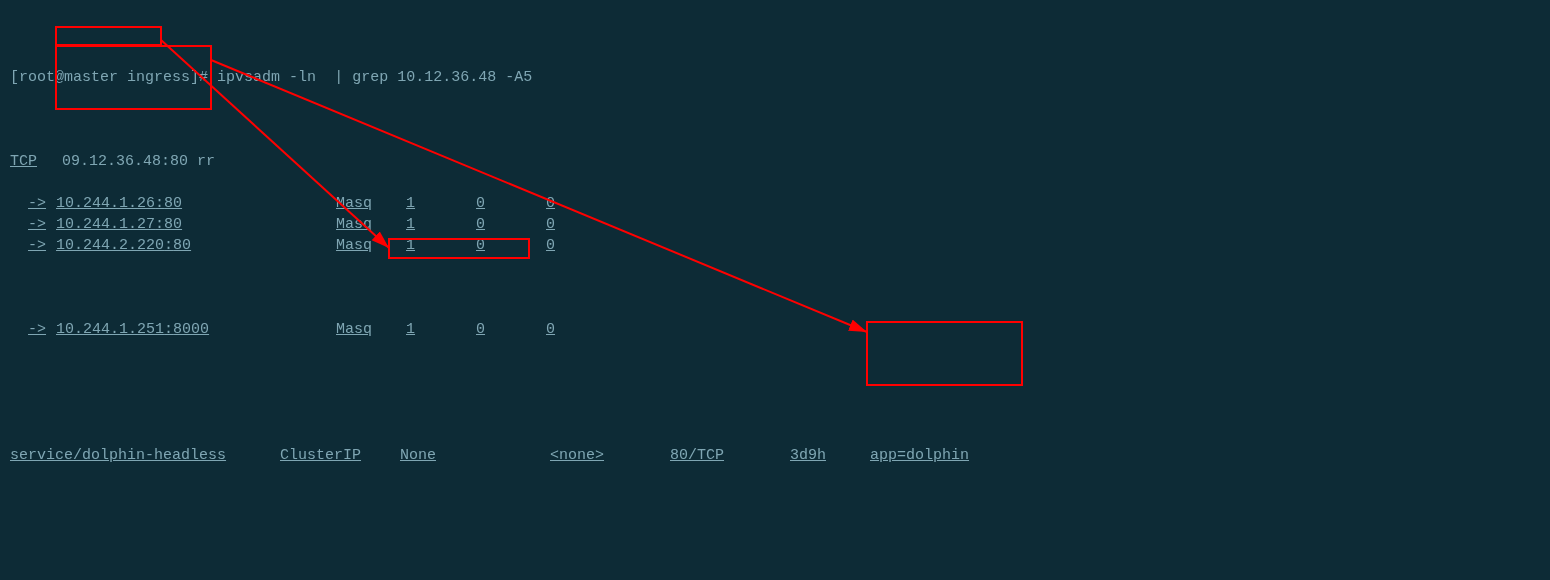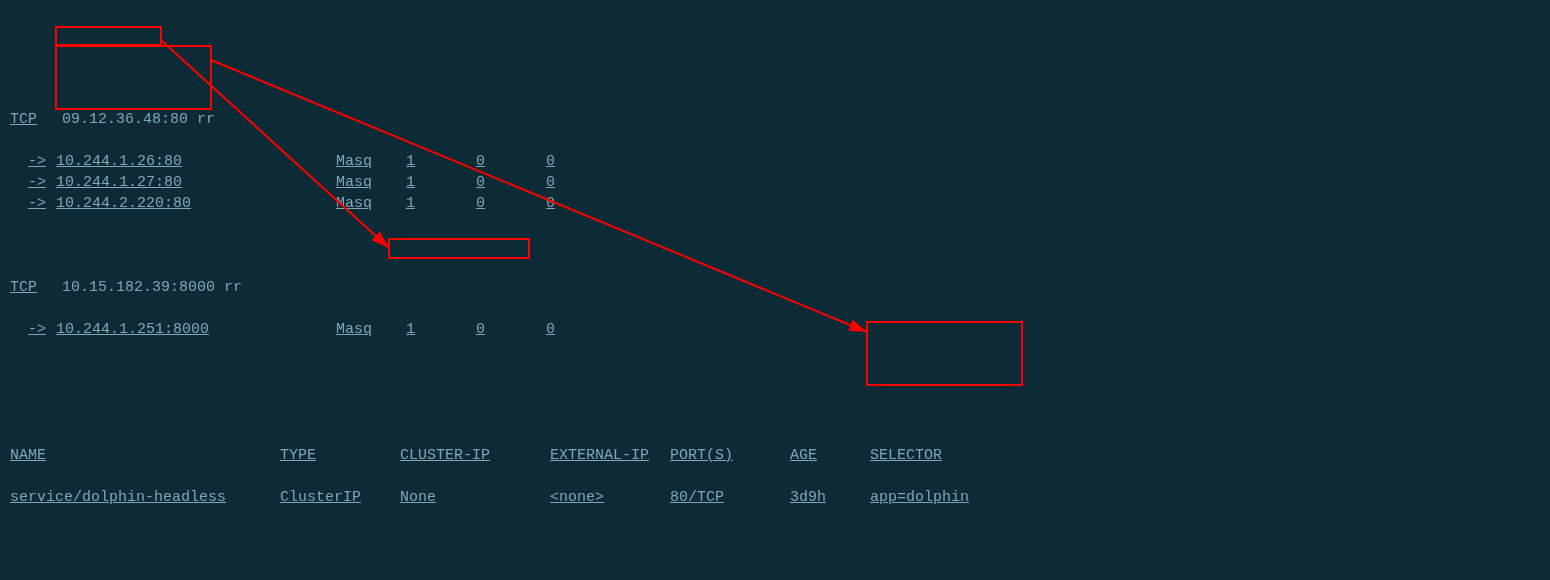--- a/index.html
+++ b/index.html
@@ -7,33 +7,32 @@
   .row{display:block;height:21px;}
   .col{display:inline-block;vertical-align:top;text-decoration:underline;}
   svg.annot{position:absolute;top:0;left:0;pointer-events:none;}
 </style>
 </head>
 <body>
 
 <div class="terminal">
 
 
+<span class="row">[<span>root</span>@<span>master</span> <span>ingress</span>]# <span>ipvsadm -ln  | grep 10.12.36.48 -A5</span></span>
 
 
 <span class="row"><span class="col" style="width:52px">TCP</span><span>09.12.36.48</span>:<span>80</span> <span>rr</span></span>
 <span id="eps1"><span class="row">  <span class="col" style="width:28px">-&gt;</span><span class="col" style="width:280px"><span>10.244.1.26</span>:<span>80</span></span><span class="col" style="width:70px">Masq</span><span class="col" style="width:70px">1</span><span class="col" style="width:70px">0</span><span class="col">0</span></span><span class="row">  <span class="col" style="width:28px">-&gt;</span><span class="col" style="width:280px"><span>10.244.1.27</span>:<span>80</span></span><span class="col" style="width:70px">Masq</span><span class="col" style="width:70px">1</span><span class="col" style="width:70px">0</span><span class="col">0</span></span><span class="row">  <span class="col" style="width:28px">-&gt;</span><span class="col" style="width:280px"><span>10.244.2.220</span>:<span>80</span></span><span class="col" style="width:70px">Masq</span><span class="col" style="width:70px">1</span><span class="col" style="width:70px">0</span><span class="col">0</span></span></span>
 
 
-<span class="row"><span class="col" style="width:52px">TCP</span><span>10.15.182.39</span>:<span>8000</span> <span>rr</span></span>
 <span id="eps2"><span class="row">  <span class="col" style="width:28px">-&gt;</span><span class="col" style="width:280px"><span>10.244.1.251</span>:<span>8000</span></span><span class="col" style="width:70px">Masq</span><span class="col" style="width:70px">1</span><span class="col" style="width:70px">0</span><span class="col">0</span></span></span>
 
 
 
 
-<span class="row"><span class="col" style="width:270px">NAME</span><span class="col" style="width:120px">TYPE</span><span class="col" style="width:150px">CLUSTER-IP</span><span class="col" style="width:120px">EXTERNAL-IP</span><span class="col" style="width:120px">PORT(S)</span><span class="col" style="width:80px">AGE</span><span class="col">SELECTOR</span></span>
 <span id="svcs"><span class="row"><span class="col" style="width:270px">service/dolphin-headless</span><span class="col" style="width:120px">ClusterIP</span><span class="col" style="width:150px">None</span><span class="col" style="width:120px">&lt;none&gt;</span><span class="col" style="width:120px">80/TCP</span><span class="col" style="width:80px">3d9h</span><span class="col">app=dolphin</span></span></span>
 
 
 
 
 
 
 
 
 

